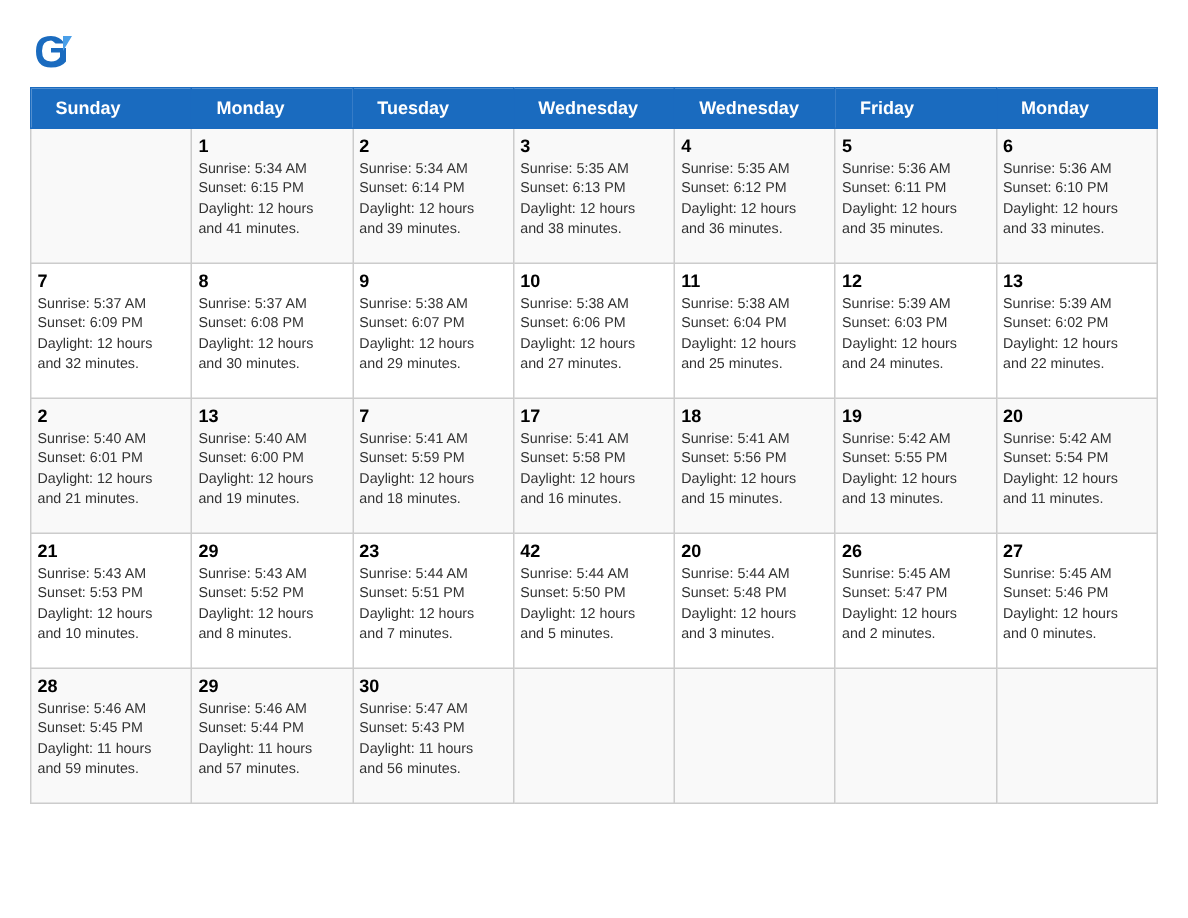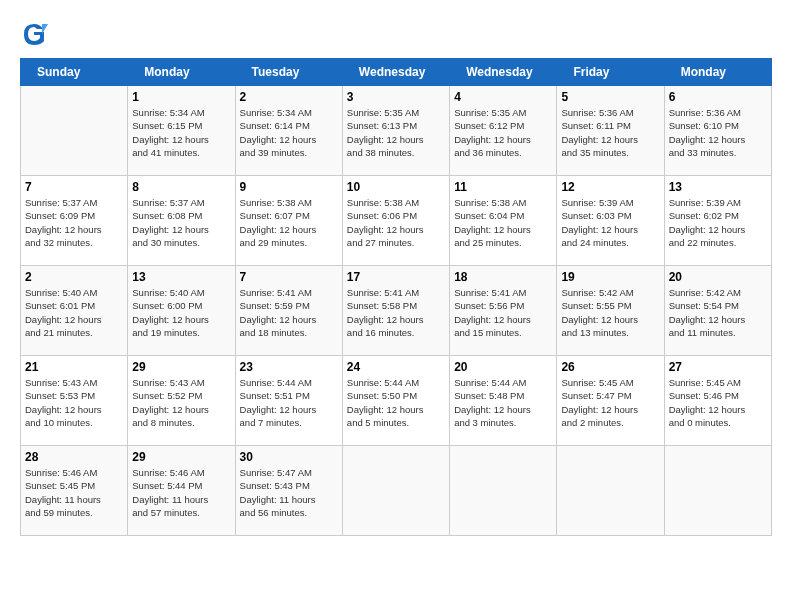--- a/index.html
+++ b/index.html
@@ -288,21 +288,21 @@
 and 8 minutes.</div>
         </td>
         <td>
           <span class="day-num">23</span>
           <div class="day-info" style="white-space: pre-line;">Sunrise: 5:44 AM
 Sunset: 5:51 PM
 Daylight: 12 hours
 and 7 minutes.</div>
         </td>
         <td>
-          <span class="day-num">24</span>
+          <span class="day-num">42</span>
           <div class="day-info" style="white-space: pre-line;">Sunrise: 5:44 AM
 Sunset: 5:50 PM
 Daylight: 12 hours
 and 5 minutes.</div>
         </td>
         <td>
           <span class="day-num">20</span>
           <div class="day-info" style="white-space: pre-line;">Sunrise: 5:44 AM
 Sunset: 5:48 PM
 Daylight: 12 hours

